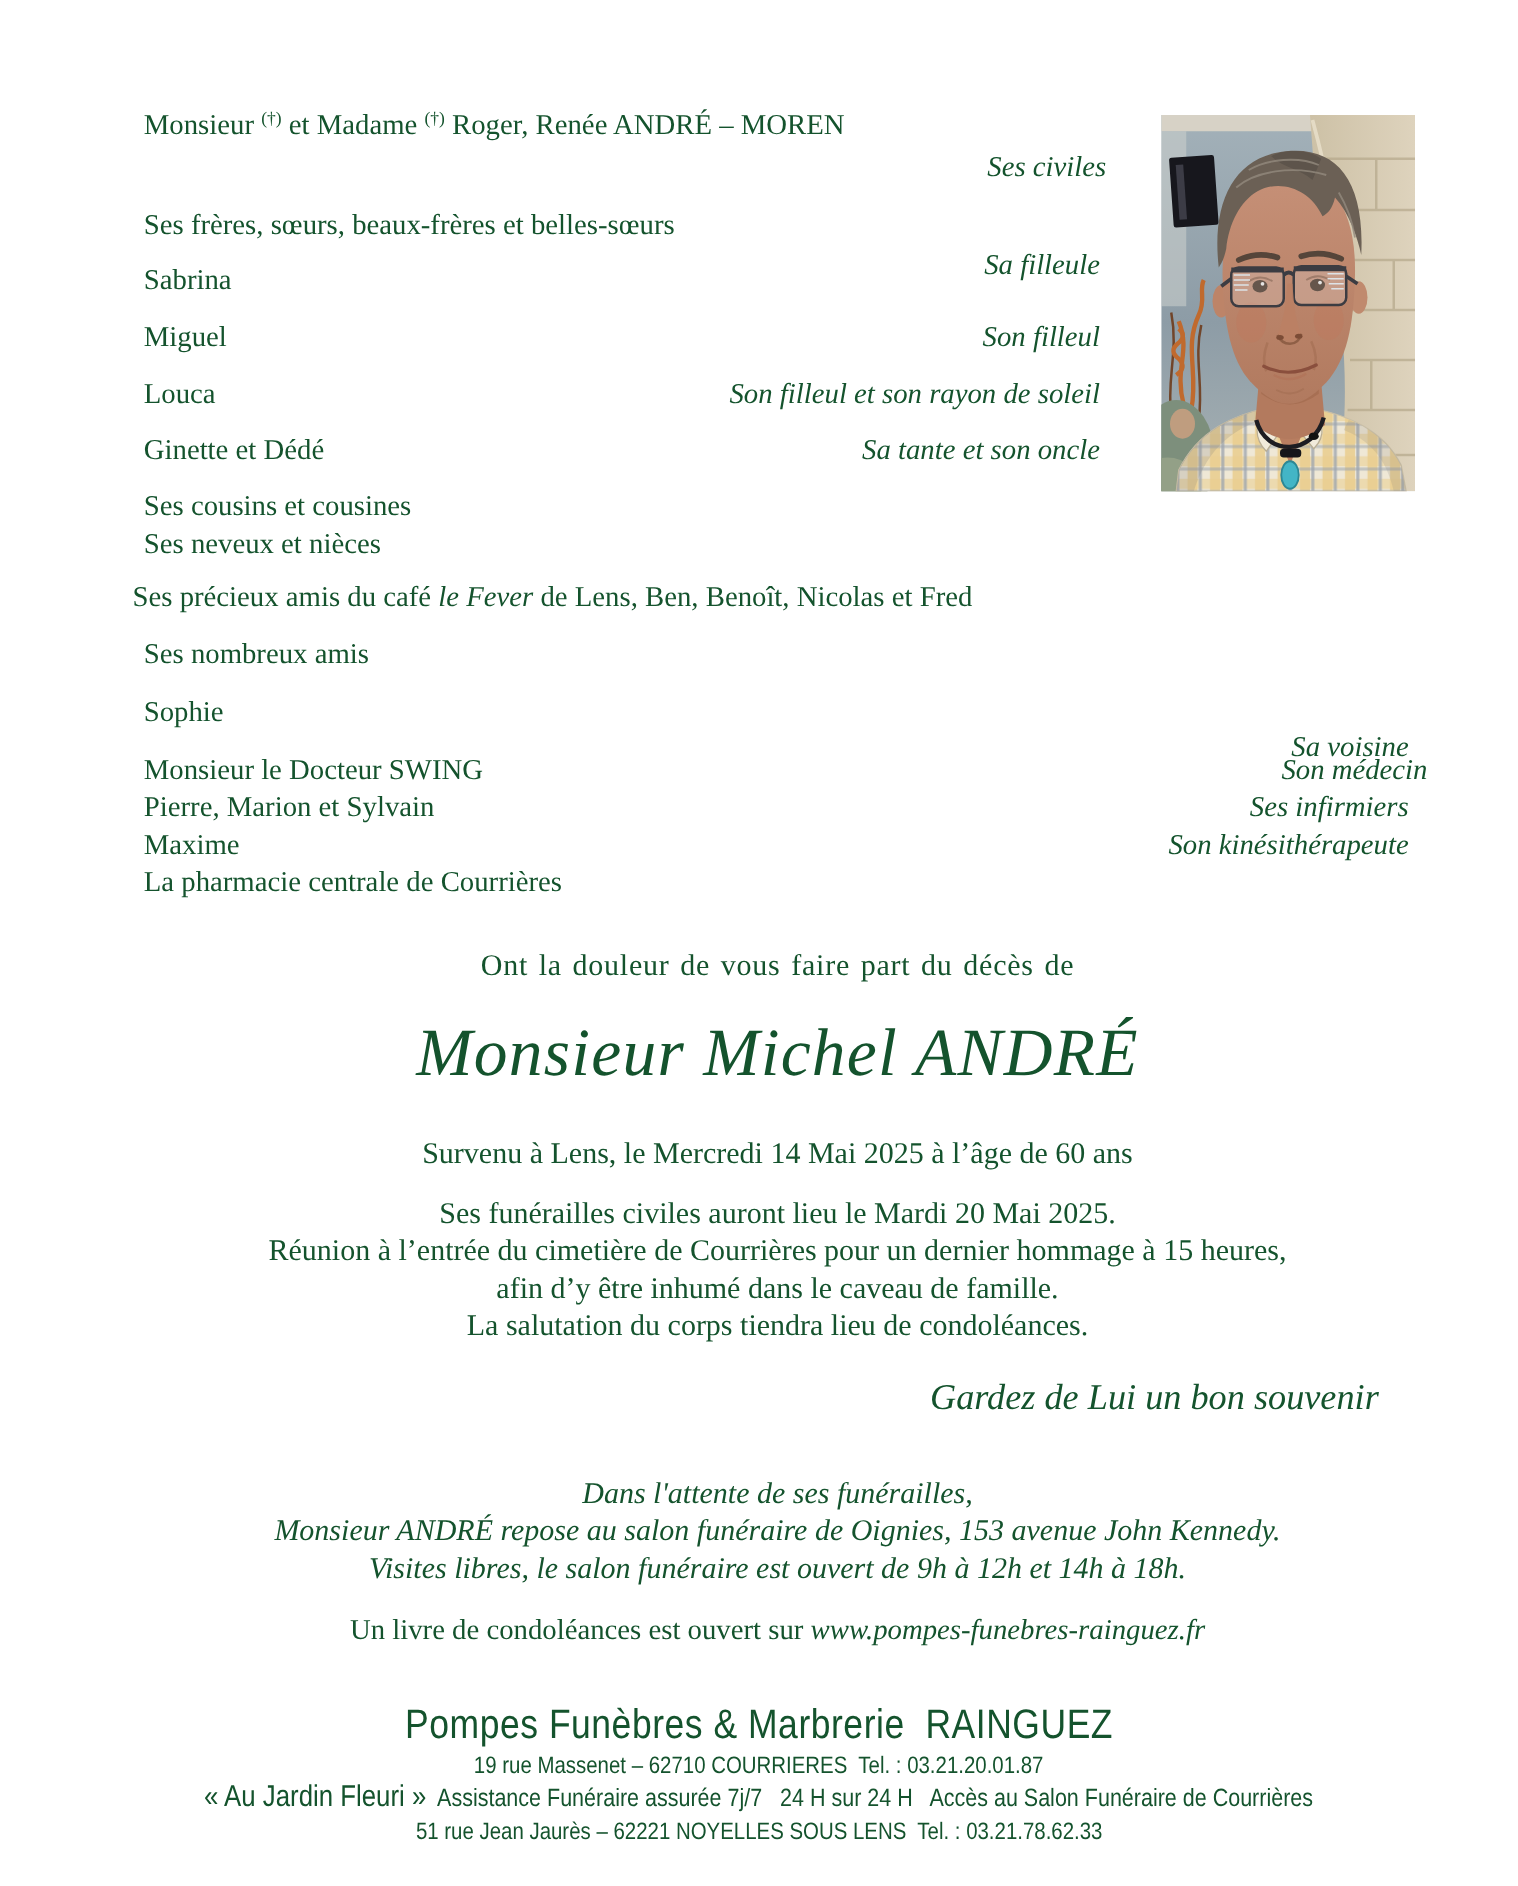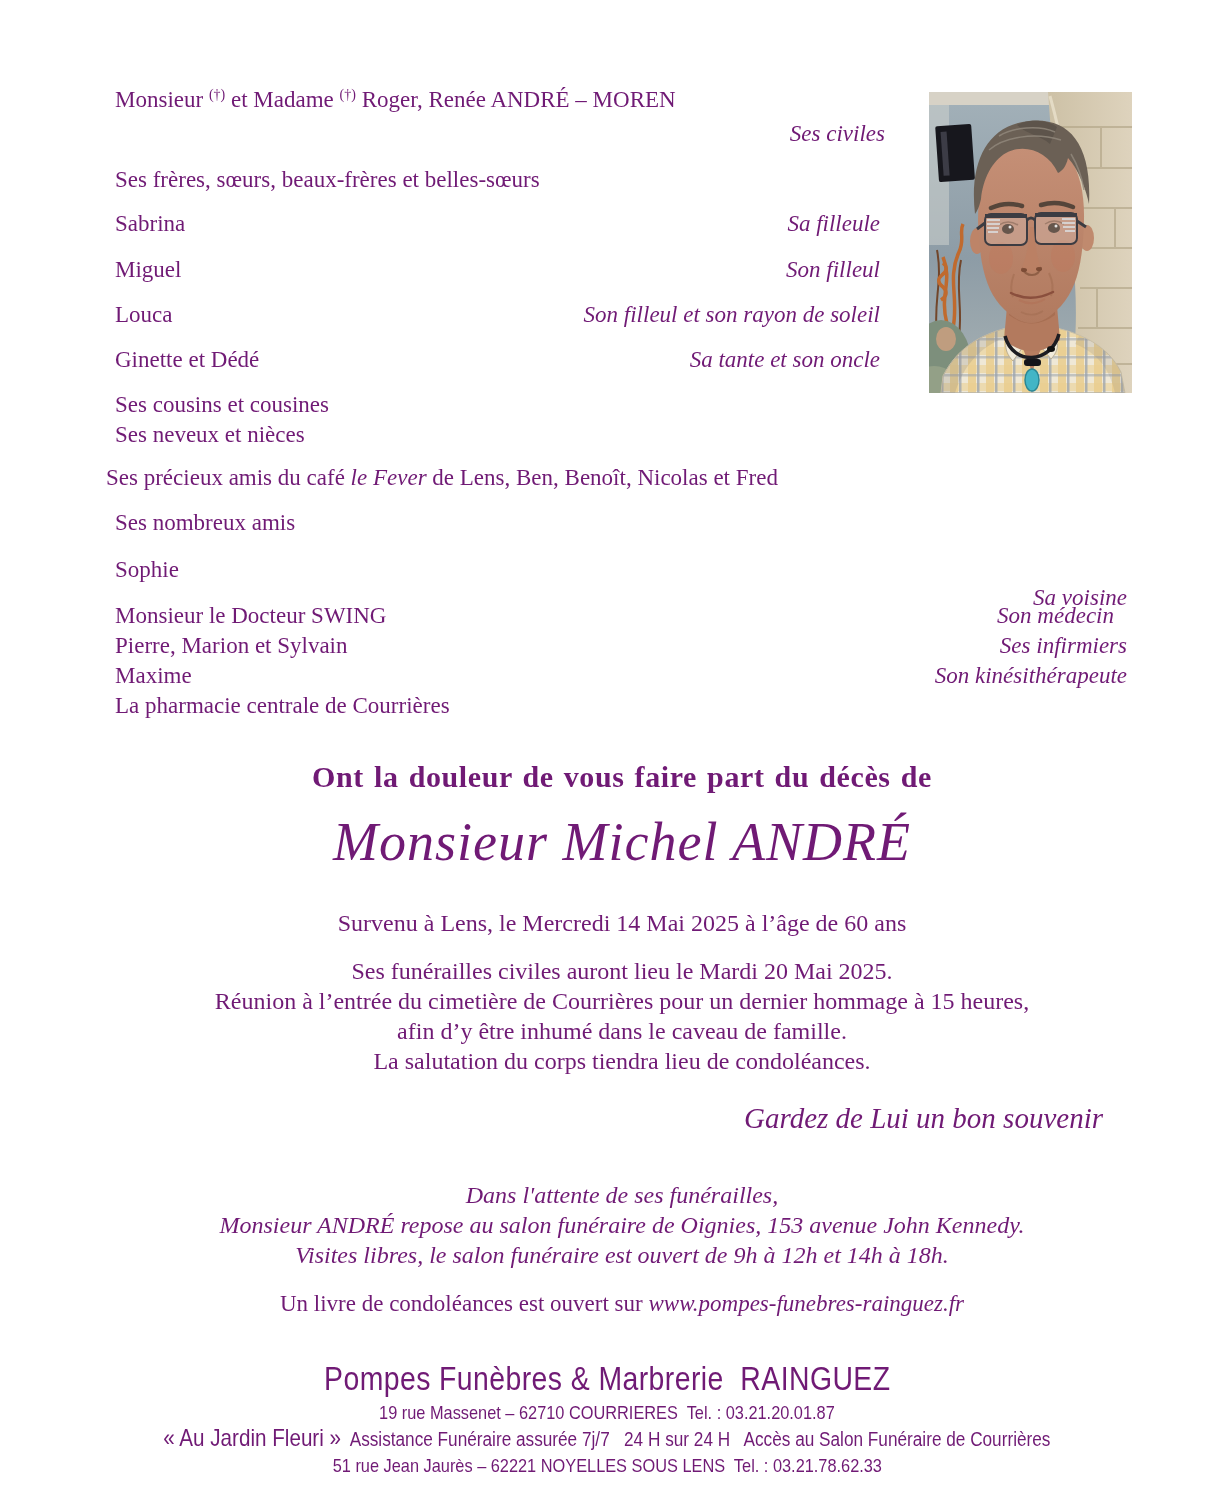--- a/index.html
+++ b/index.html
@@ -1,68 +1,68 @@
 <!DOCTYPE html>
 <html><head>
 <meta charset="utf-8">
 <style>
   html,body{margin:0;padding:0;background:#fff;}
   .page{
     position:relative;width:1214px;height:1509px;background:#ffffff;
-    font-family:"Liberation Serif",serif;color:#701a75;overflow:hidden;
+    font-family:"Liberation Serif",serif;color:#14532d;overflow:hidden;
   }
   .abs{position:absolute;}
   .body-text{font-size:23px;line-height:28px;white-space:pre;}
   .it{font-style:italic;}
   .right-al{text-align:right;}
   .center-blk{left:30px;right:0;text-align:center;}
   sup.dagger{font-size:14px;line-height:0;vertical-align:8px;}
   .grand-nom{font-size:54px;line-height:60px;font-style:italic;letter-spacing:1px;}
-  .ont{font-size:30px;letter-spacing:0.6px;word-spacing:2px;font-weight:bold;}
+  .ont{font-size:24px;letter-spacing:0.6px;word-spacing:2px;}
   .mid{font-size:24px;line-height:30px;}
   .gardez{font-size:29px;font-style:italic;font-family:Liberation Serif, serif;}
   .footer-line{left:0;right:0;text-align:center;font-family:"Liberation Sans",sans-serif;white-space:pre;}
   .cond{display:inline-block;transform:scaleX(0.86);transform-origin:50% 50%;white-space:pre;}
   .f-company{font-size:33px;line-height:38px;letter-spacing:0.5px;}
   .f-small{font-size:19px;line-height:25px;}
   .f-brand{font-size:24px;}
   .f-serv{font-size:20px;}
 </style>
 </head>
 <body>
 
 <div class="page">
 
   <div class="abs body-text" style="left:115px;top:86px;"><span>Monsieur </span><sup class="dagger">(†)</sup><span> et Madame </span><sup class="dagger">(†)</sup><span> Roger, Renée ANDRÉ – MOREN</span></div>
   <div class="abs body-text it right-al" style="right:329px;top:120px;">Ses civiles</div>
 
   <div class="abs body-text" style="left:115px;top:166px;">Ses frères, sœurs, beaux-frères et belles-sœurs</div>
 
   <div class="abs body-text" style="left:115px;top:210px;">Sabrina</div>
-  <div class="abs body-text it right-al" style="right:334px;top:210px;text-align:right;">Sa filleule</div>
+  <div class="abs body-text it right-al" style="right:334px;top:198px;text-align:right;">Sa filleule</div>
 
   <div class="abs body-text" style="left:115px;top:256px;">Miguel</div>
   <div class="abs body-text it right-al" style="right:334px;top:256px;">Son filleul</div>
 
   <div class="abs body-text" style="left:115px;top:301px;">Louca</div>
   <div class="abs body-text it right-al" style="right:334px;top:301px;">Son filleul et son rayon de soleil</div>
 
   <div class="abs body-text" style="left:115px;top:346px;">Ginette et Dédé</div>
   <div class="abs body-text it right-al" style="right:334px;top:346px;">Sa tante et son oncle</div>
 
   <div class="abs body-text" style="left:115px;top:391px;">Ses cousins et cousines</div>
   <div class="abs body-text" style="left:115px;top:421px;">Ses neveux et nièces</div>
   <div class="abs body-text" style="left:106px;top:464px;"><span>Ses précieux amis du café </span><span class="it">le Fever</span><span> de Lens, Ben, Benoît, Nicolas et Fred</span></div>
   <div class="abs body-text" style="left:115px;top:509px;">Ses nombreux amis</div>
 
   <div class="abs body-text" style="left:115px;top:556px;">Sophie</div>
   <div class="abs body-text it right-al" style="right:87px;top:556px;margin-top:28px;">Sa voisine</div>
 
   <div class="abs body-text" style="left:115px;top:602px;">Monsieur le Docteur SWING</div>
-  <div class="abs body-text it right-al" style="right:100px;top:602px;text-align:right;">Son médecin</div>
+  <div class="abs body-text it right-al" style="right:72px;top:602px;text-align:right;">Son médecin</div>
 
   <div class="abs body-text" style="left:115px;top:632px;">Pierre, Marion et Sylvain</div>
   <div class="abs body-text it right-al" style="right:87px;top:632px;">Ses infirmiers</div>
 
   <div class="abs body-text" style="left:115px;top:662px;">Maxime</div>
   <div class="abs body-text it right-al" style="right:87px;top:662px;">Son kinésithérapeute</div>
 
   <div class="abs body-text" style="left:115px;top:692px;">La pharmacie centrale de Courrières</div>
 
   <div class="abs center-blk ont" style="top:760px;">Ont la douleur de vous faire part du décès de</div>

